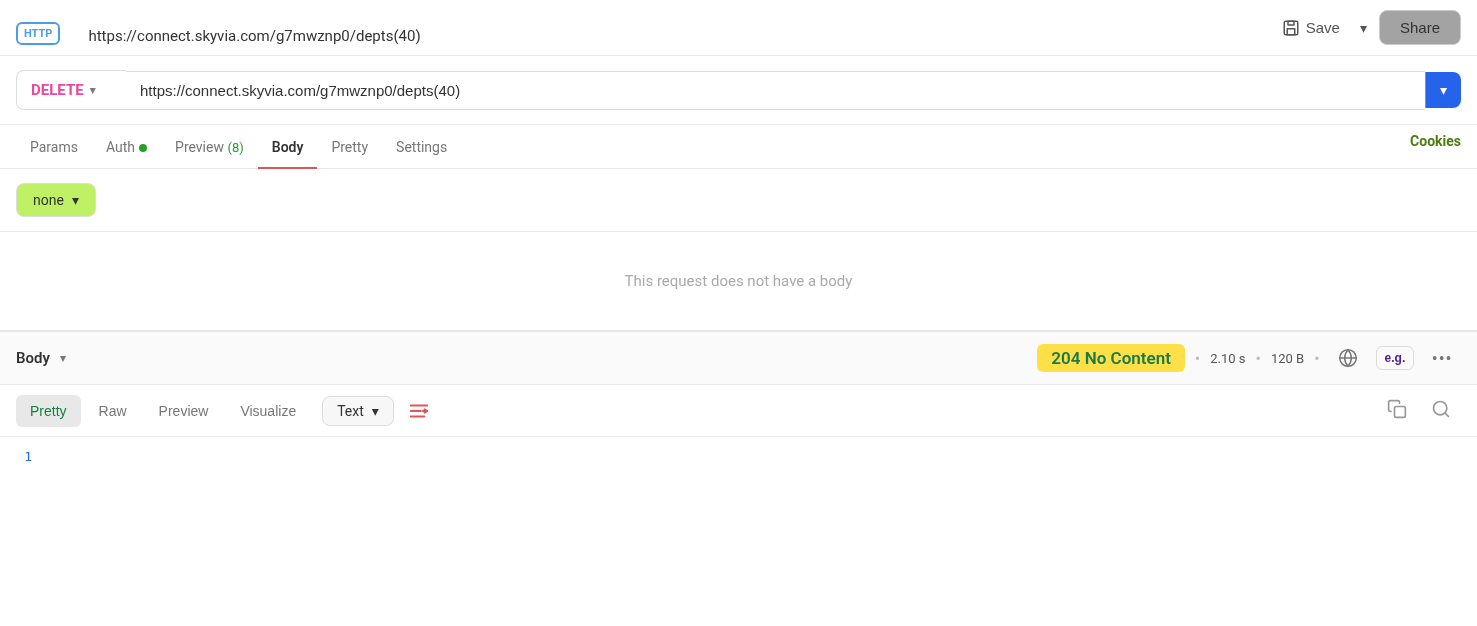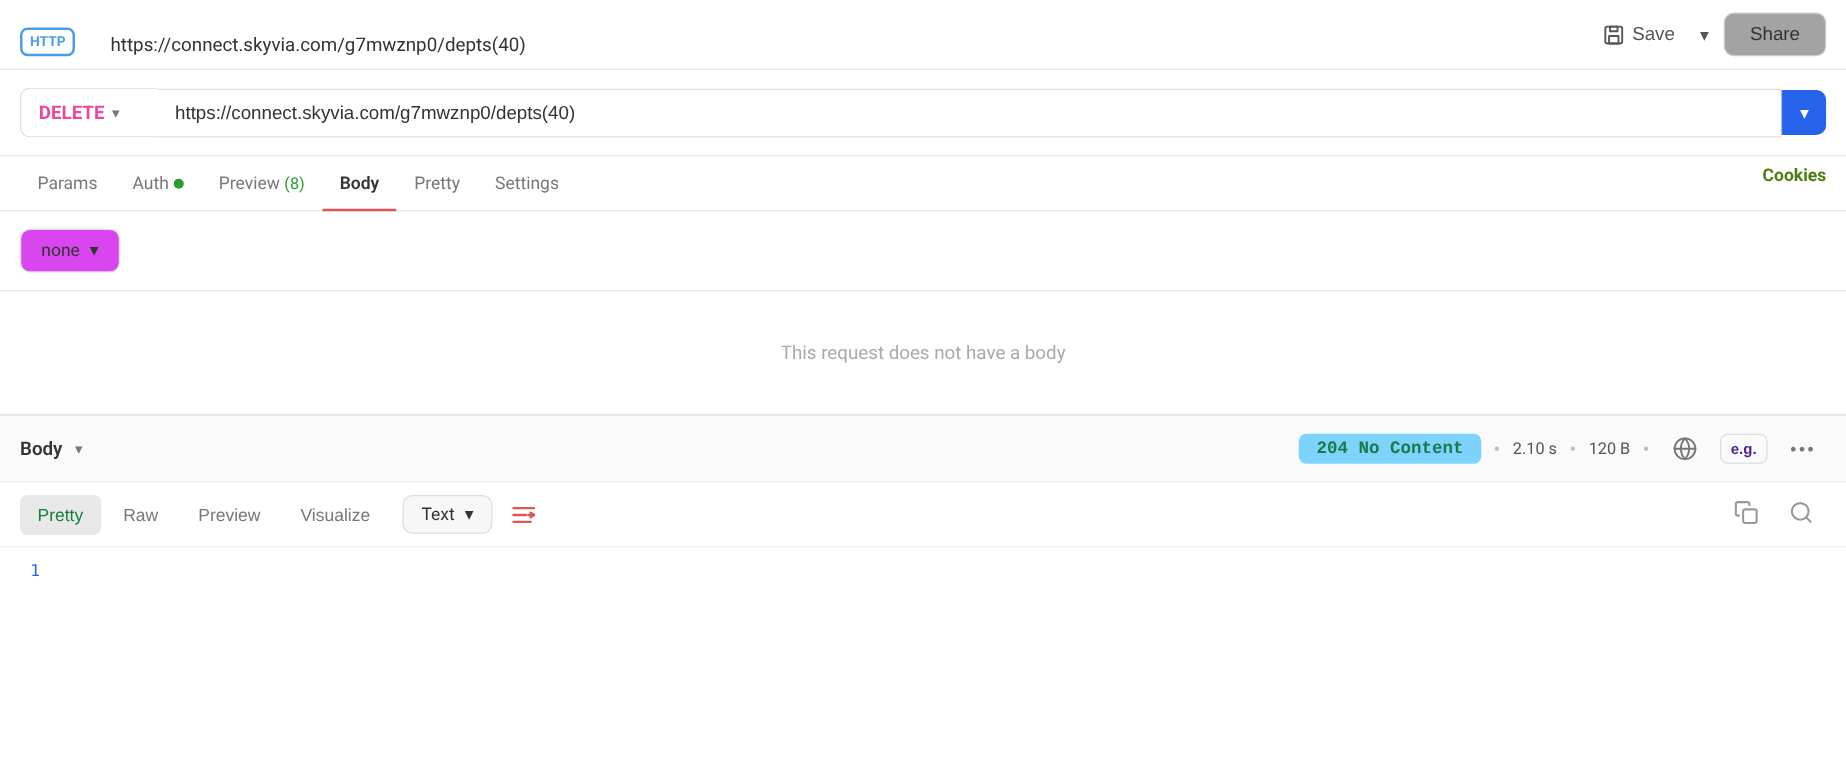--- a/index.html
+++ b/index.html
@@ -62,41 +62,41 @@
     .tab.active { color: #333; font-weight: 600; border-bottom: 2px solid #e05555; }
     .tab-badge { color: #2a9d2a; font-size: 13px; }
     .auth-dot { display: inline-block; width: 8px; height: 8px; background: #2a9d2a; border-radius: 50%; margin-left: 4px; vertical-align: middle; }
     .cookies-link { margin-left: auto; color: #4d7c0f; font-size: 14px; cursor: pointer; font-weight: 700; padding: 0 0 12px; }
 
     
     .body-type-row {
       padding: 14px 16px; border-bottom: 1px solid #e8e8e8;
     }
     .none-selector {
-      display: inline-flex; align-items: center; gap: 8px; border: 1.5px solid #ddd; border-radius: 8px; padding: 8px 16px; cursor: pointer; background: #d946ef; font-size: 14px; color: #333;
+      display: inline-flex; align-items: center; gap: 8px; border: 1.5px solid #ddd; border-radius: 8px; padding: 8px 16px; cursor: pointer; background: #bef264; font-size: 14px; color: #333;
     }
 
     
     .no-body-msg {
       text-align: center; color: #aaa; padding: 40px 16px; font-size: 15px;
     }
 
     
     .response-section {
       border-top: 2px solid #e8e8e8;
     }
     .response-header {
       display: flex; align-items: center; padding: 12px 16px; gap: 10px; border-bottom: 1px solid #e8e8e8; background: #fafafa;
     }
     .response-body-label {
       font-size: 15px; font-weight: 600; color: #333; cursor: pointer;
     }
     .response-chevron { color: #777; font-size: 12px; cursor: pointer; }
     .status-badge {
-      background: #7dd3fc; color: #1a7a4a; font-size: 14px; font-weight: 600; padding: 4px 14px; border-radius: 6px; margin-left: auto; font-family: Liberation Mono, monospace;
+      background: #fde047; color: #1a7a4a; font-size: 17px; font-weight: 600; padding: 4px 14px; border-radius: 6px; margin-left: auto;
     }
     .dot { color: #bbb; font-size: 16px; }
     .meta-item { color: #555; font-size: 13px; }
 
     
     .icon-btn {
       background: none; border: 1.5px solid #ddd; border-radius: 6px; padding: 4px 8px; cursor: pointer; color: #666; font-size: 14px; display: flex; align-items: center; gap: 4px;
     }
     .icon-btn.no-border { border: none; }
 

